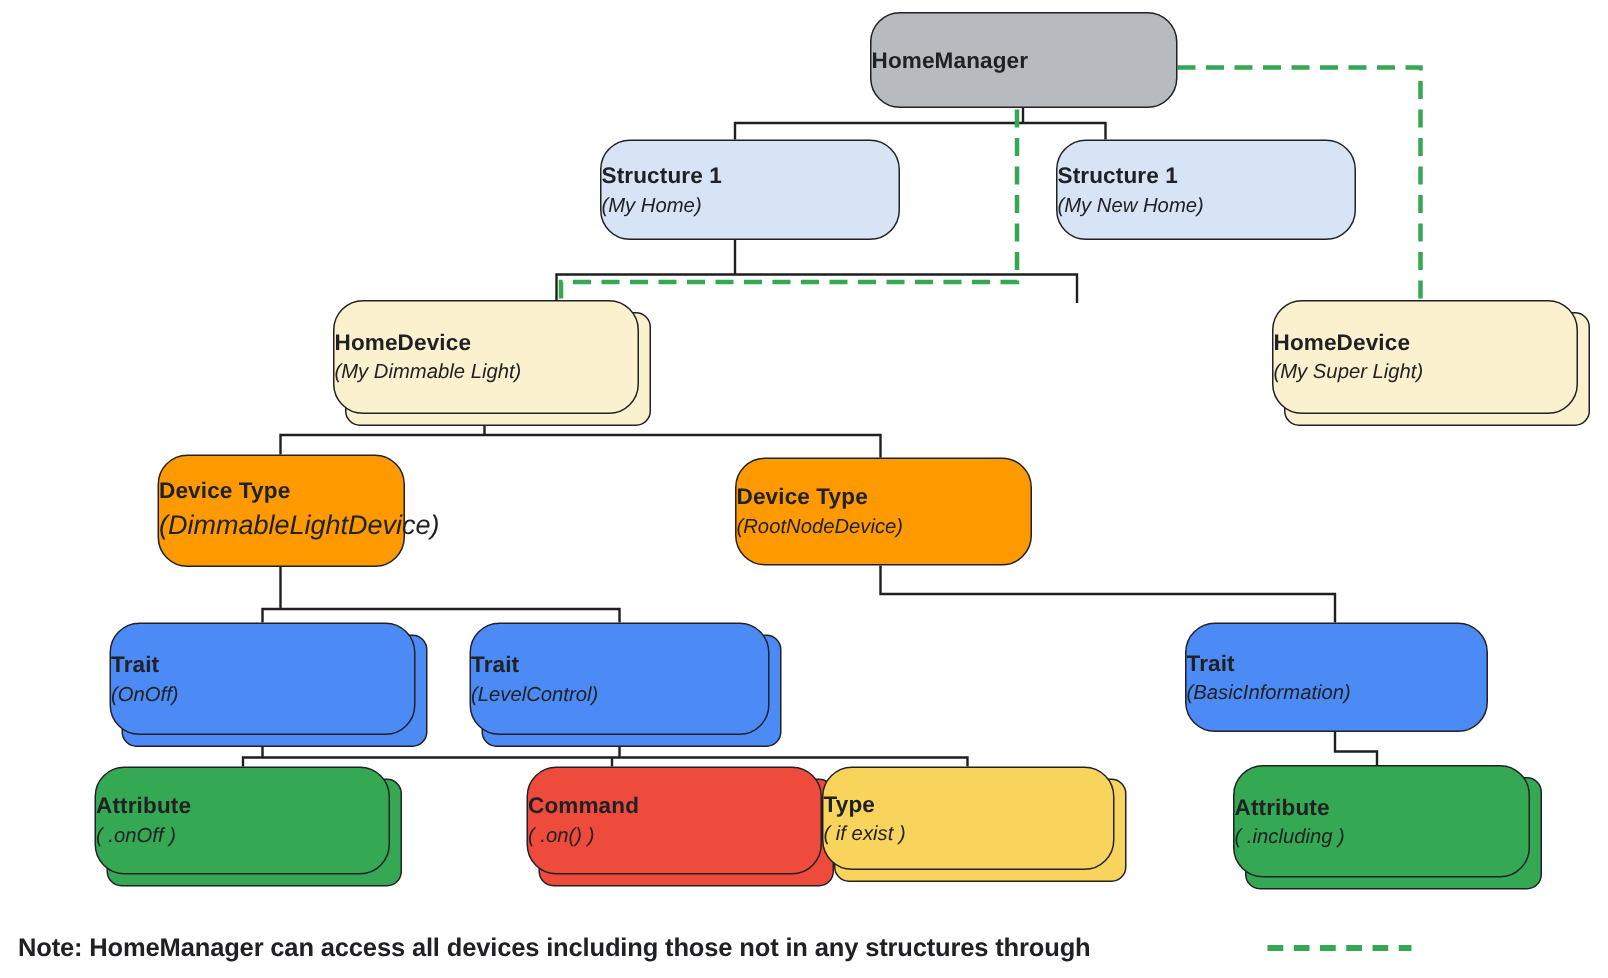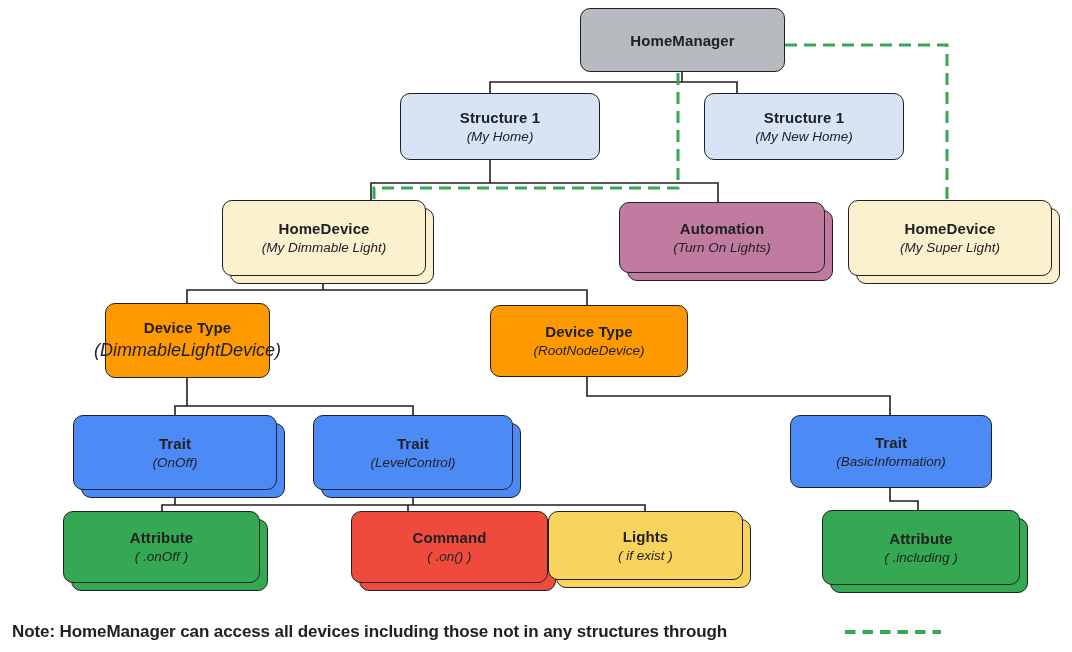--- a/index.html
+++ b/index.html
@@ -11,22 +11,22 @@
   .black-wire{fill:none;stroke:#1f1f1f;stroke-width:1.6;}
   .green-wire{fill:none;stroke:#34a853;stroke-width:3;stroke-dasharray:12 7;}
   .green-sample{fill:none;stroke:#34a853;stroke-width:4;stroke-dasharray:10.5 7;}
   .node{position:absolute;z-index:2;}
   .node .stack{
     position:absolute;left:8px;top:8px;width:100%;height:100%;
     background:var(--c);border:1.5px solid #202124;border-radius:10px;box-sizing:border-box;
   }
   .node .face{
     position:absolute;left:0;top:0;width:100%;height:100%;
-    background:var(--c);border:1.5px solid #202124;border-radius:10px;box-sizing:border-box;
-    display:flex;flex-direction:column;align-items:center;justify-content:center;
+    background:var(--c);border:1.5px solid #202124;border-radius:20px;box-sizing:border-box;
+    display:flex;flex-direction:column;align-items:flex-start;justify-content:center;
     text-align:center;line-height:1.4;
   }
   .t1{font-size:15px;font-weight:700;letter-spacing:.1px;white-space:nowrap;}
   .t2{font-size:13.5px;font-weight:400;font-style:italic;white-space:nowrap;}
   .t2:empty{display:none;}
   #note{
     position:absolute;left:12px;top:622px;z-index:2;
     font-size:17px;font-weight:700;letter-spacing:-.1px;white-space:nowrap;
   }
 </style>
@@ -71,27 +71,20 @@
   </div>
 
   <div class="node" style="left: 222px; top: 200px; width: 204px; height: 76px; --c: #FCF1CF;">
     <div class="stack"></div>
     <div class="face">
         <div class="t1">HomeDevice</div>
         <div class="t2">(My Dimmable Light)</div>
       </div>
   </div>
 
-  <div class="node" style="left: 619px; top: 202px; width: 206px; height: 71px; --c: #C27BA0;">
-    <div class="stack"></div>
-    <div class="face">
-        <div class="t1">Automation</div>
-        <div class="t2">(Turn On Lights)</div>
-      </div>
-  </div>
 
   <div class="node" style="left: 848px; top: 200px; width: 204px; height: 76px; --c: #FCF1CF;">
     <div class="stack"></div>
     <div class="face">
         <div class="t1">HomeDevice</div>
         <div class="t2">(My Super Light)</div>
       </div>
   </div>
 
   <div class="node" style="left: 105px; top: 303px; width: 165px; height: 75px; --c: #FF9900;">
@@ -143,21 +136,21 @@
     <div class="stack"></div>
     <div class="face">
         <div class="t1">Command</div>
         <div class="t2">( .on() )</div>
       </div>
   </div>
 
   <div class="node" style="left: 548px; top: 511px; width: 195px; height: 69px; --c: #F9D45C;">
     <div class="stack"></div>
     <div class="face">
-        <div class="t1">Lights</div>
+        <div class="t1">Type</div>
         <div class="t2">( if exist )</div>
       </div>
   </div>
 
   <div class="node" style="left: 822px; top: 510px; width: 198px; height: 75px; --c: #34A853;">
     <div class="stack"></div>
     <div class="face">
         <div class="t1">Attribute</div>
         <div class="t2">( .including )</div>
       </div>

